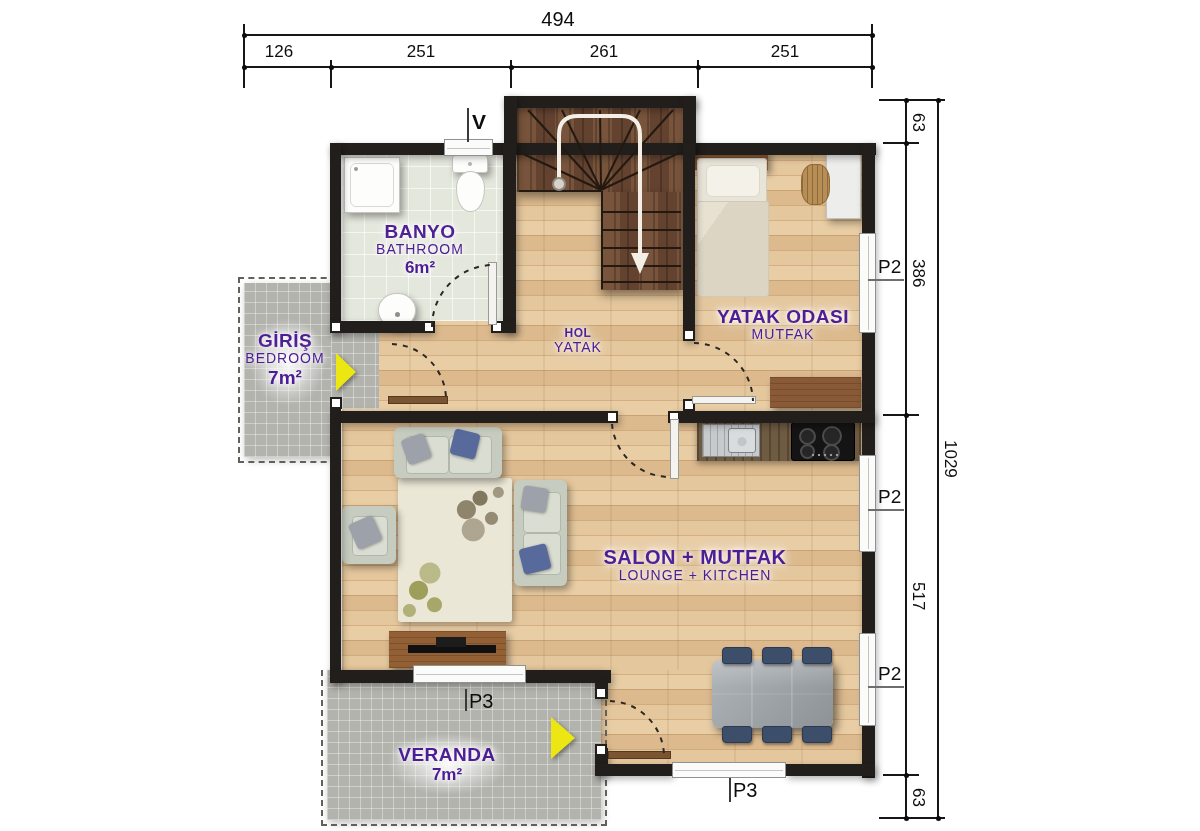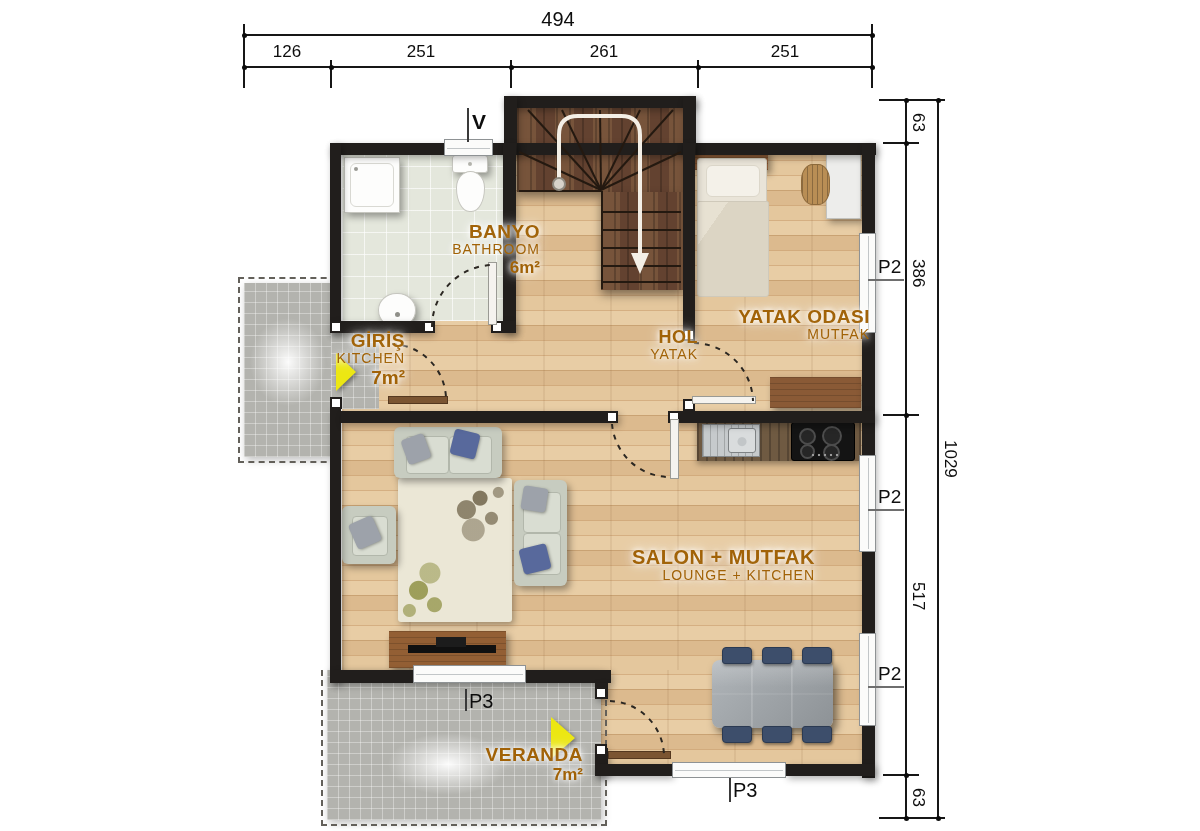--- a/index.html
+++ b/index.html
@@ -89,21 +89,21 @@
   .sink .basin{position:absolute;right:3px;top:3px;bottom:3px;width:26px;background:#d9dcdd;
     border:1.5px solid #7e8284;border-radius:3px;
     background-image:radial-gradient(circle at 50% 55%, #c2c6c8 0 4px, rgba(0,0,0,0) 5px);}
   .cooktop{position:absolute;background:#141414;border-radius:3px;border:1px solid #000;}
   .burner{position:absolute;border-radius:50%;background:#262626;border:2px solid #4d4d4d;}
   .knobs{position:absolute;left:18px;bottom:3px;width:30px;height:4px;
     background-image:radial-gradient(circle, #9a9a9a 1px, rgba(0,0,0,0) 1.6px);background-size:6px 4px;background-repeat:repeat-x;}
   .arrow-right{position:absolute;width:0;height:0;border-style:solid;border-color:transparent;
     filter:drop-shadow(2px 2px 2px rgba(0,0,0,.4));}
   
-  .rlabel{position:absolute;width:240px;text-align:right;color:#a16207;
+  .rlabel{position:absolute;width:240px;text-align:center;color:#4c1d95;
     text-shadow:0 0 5px #fff,0 0 10px rgba(255,255,255,.9),0 0 16px rgba(255,255,255,.7);line-height:1.12;}
   .rl-main{font-size:19px;font-weight:bold;letter-spacing:.5px;}
   .rl-sub{font-size:14px;letter-spacing:1px;}
   .rl-area{font-size:17px;font-weight:bold;}
   svg.overlay{position:absolute;left:0;top:0;z-index:6;pointer-events:none;}
   .z1{z-index:1}.z2{z-index:2}.z3{z-index:3}.z4{z-index:4}.z5{z-index:5}.z7{z-index:7}.z8{z-index:8}
 </style>
 </head>
 <body>
 
@@ -118,21 +118,21 @@
     <div class="dline" style="left:510px;top:60px;width:2px;height:28px"></div>
     <div class="dline" style="left:697px;top:60px;width:2px;height:28px"></div>
     <div class="dot" style="left:244px;top:35px"></div>
     <div class="dot" style="left:872px;top:35px"></div>
     <div class="dot" style="left:244px;top:67px"></div>
     <div class="dot" style="left:331px;top:67px"></div>
     <div class="dot" style="left:511px;top:67px"></div>
     <div class="dot" style="left:698px;top:67px"></div>
     <div class="dot" style="left:872px;top:67px"></div>
     <div class="dimtxt dimtotal" style="left:458px;top:8px;width:200px">494</div>
-    <div class="dimtxt" style="left:247px;top:42px;width:80px">126</div>
+    <div class="dimtxt" style="left:239px;top:42px;width:80px">126</div>
     <div class="dimtxt" style="left:381px;top:42px;width:80px">251</div>
     <div class="dimtxt" style="left:564px;top:42px;width:80px">261</div>
     <div class="dimtxt" style="left:745px;top:42px;width:80px">251</div>
   </div>
 
   <div>
     <div class="dline" style="left:905px;top:100px;width:2px;height:718px"></div>
     <div class="dline" style="left:937px;top:100px;width:2px;height:718px"></div>
     <div class="dline" style="left:879px;top:99px;width:66px;height:2px"></div>
     <div class="dline" style="left:883px;top:142px;width:36px;height:2px"></div>
@@ -313,33 +313,33 @@
     </g>
   </svg>
 
   <div class="rlabel z8" style="left:300px;top:221px">
     <div class="rl-main">BANYO</div>
     <div class="rl-sub">BATHROOM</div>
     <div class="rl-area">6m²</div>
   </div>
   <div class="rlabel z8" style="left:165px;top:330px">
     <div class="rl-main">GİRİŞ</div>
-    <div class="rl-sub">KITCHEN</div>
+    <div class="rl-sub">BEDROOM</div>
     <div class="rl-area" style="font-size:19px">7m²</div>
   </div>
   <div class="rlabel z8" style="left:458px;top:327px">
-    <div class="rl-main" style="font-size:18px">HOL</div>
+    <div class="rl-main" style="font-size:12px">HOL</div>
     <div class="rl-sub">YATAK</div>
   </div>
-  <div class="rlabel z8" style="left:630px;top:306px">
+  <div class="rlabel z8" style="left:663px;top:306px">
     <div class="rl-main">YATAK ODASI</div>
     <div class="rl-sub">MUTFAK</div>
   </div>
   <div class="rlabel z8" style="left:575px;top:546px">
     <div class="rl-main" style="font-size:20px">SALON + MUTFAK</div>
     <div class="rl-sub">LOUNGE + KITCHEN</div>
   </div>
-  <div class="rlabel z8" style="left:343px;top:744px">
+  <div class="rlabel z8" style="left:327px;top:744px">
     <div class="rl-main">VERANDA</div>
     <div class="rl-area">7m²</div>
   </div>
 
 </div>
 
 </body></html>

